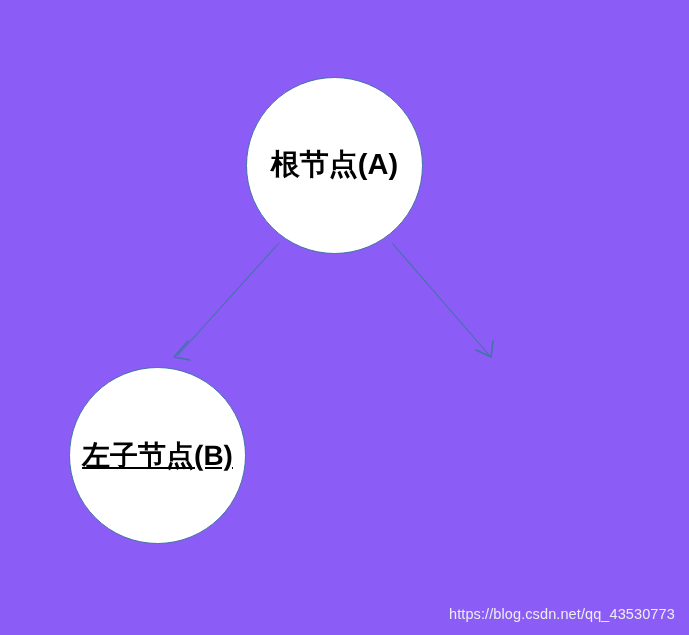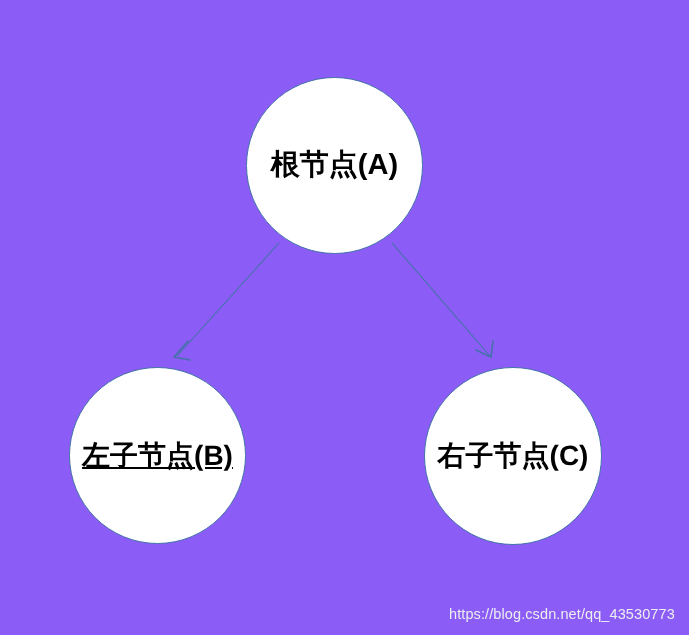--- a/index.html
+++ b/index.html
@@ -102,19 +102,16 @@
   </svg>
 
   <div class="node" id="node-root">
     <span class="node-label">根节点(A)</span>
   </div>
 
   <div class="node" id="node-left">
     <span class="node-label">左子节点(B)</span>
   </div>
 
-  <div class="node" id="node-right">
-    <span class="node-label">右子节点(C)</span>
-  </div>
 
   <div id="watermark">https://blog.csdn.net/qq_43530773</div>
 
 </div>
 
 </body></html>

